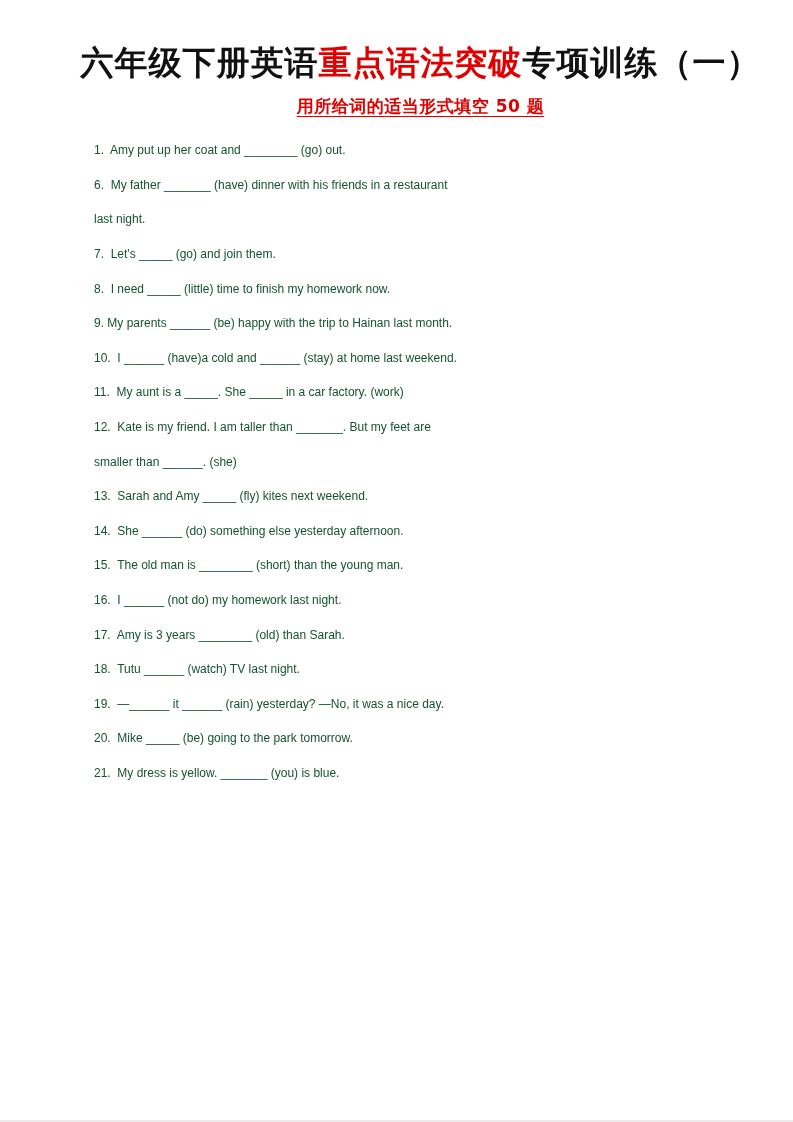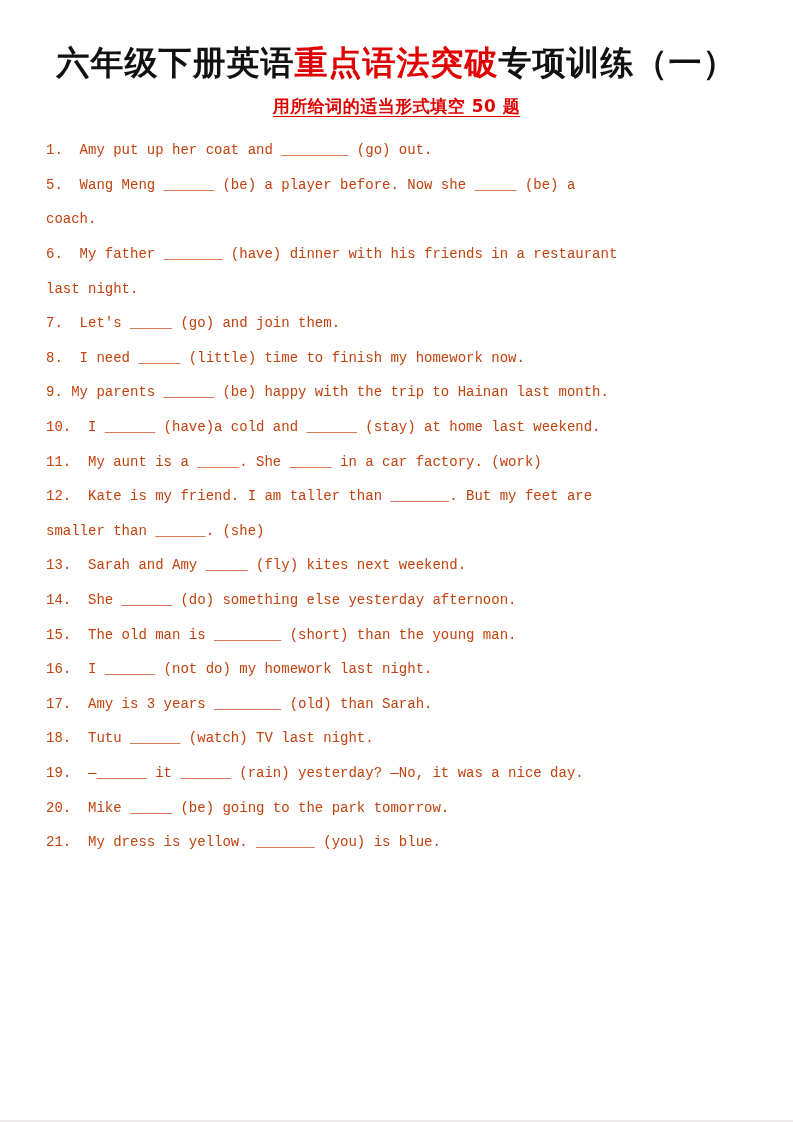--- a/index.html
+++ b/index.html
@@ -8,20 +8,21 @@
     height: 1122px;
     background: #ffffff;
     position: relative;
     overflow: hidden;
     font-family: "Liberation Serif", serif;
   }
   .page {
     position: absolute;
     inset: 0;
     background: #ffffff;
+    padding-left: 48px;
   }
   .title {
     margin: 42px 18px 0 18px;
     text-align: center;
     font-family: "DejaVu Sans", sans-serif;
     font-weight: bold;
     font-size: 33px;
     line-height: 1.25;
     color: #111111;
     letter-spacing: 1px;
@@ -32,24 +33,24 @@
     text-align: center;
     font-family: "DejaVu Sans", sans-serif;
     font-size: 17px;
     font-weight: 600;
     text-decoration: underline;
     text-underline-offset: 4px;
     letter-spacing: 0.5px;
   }
   .content {
     margin: 15px 42px 0 46px;
-    font-family: Liberation Mono, monospace;
-    font-size: 14px;
+    font-family: Liberation Sans, sans-serif;
+    font-size: 12px;
     line-height: 34.6px;
-    color: #c2410c;
+    color: #14532d;
     white-space: pre;
   }
   .q { white-space: pre; }
   .bottom-edge {
     position: absolute;
     left: 0;
     right: 0;
     bottom: 0;
     height: 2px;
     background: #ebe9e9;
@@ -59,20 +60,19 @@
 <body>
 
 <div class="page">
 
   <div class="title">
     <span>六年级下册英语</span><span class="accent" style="color: rgb(224, 0, 0);">重点语法突破</span><span>专项训练（一）</span>
   </div>
 
   <div class="subtitle accent" style="color: rgb(224, 0, 0);">用所给词的适当形式填空 50 题</div>
 
-  <div class="content"><div class="q">1.  Amy put up her coat and ________ (go) out.</div><div class="q">5.  Wang Meng ______ (be) a player before. Now she _____ (be) a
-coach.</div><div class="q">6.  My father _______ (have) dinner with his friends in a restaurant
+  <div class="content"><div class="q">1.  Amy put up her coat and ________ (go) out.</div><div class="q">6.  My father _______ (have) dinner with his friends in a restaurant
 last night.</div><div class="q">7.  Let's _____ (go) and join them.</div><div class="q">8.  I need _____ (little) time to finish my homework now.</div><div class="q">9. My parents ______ (be) happy with the trip to Hainan last month.</div><div class="q">10.  I ______ (have)a cold and ______ (stay) at home last weekend.</div><div class="q">11.  My aunt is a _____. She _____ in a car factory. (work)</div><div class="q">12.  Kate is my friend. I am taller than _______. But my feet are
 smaller than ______. (she)</div><div class="q">13.  Sarah and Amy _____ (fly) kites next weekend.</div><div class="q">14.  She ______ (do) something else yesterday afternoon.</div><div class="q">15.  The old man is ________ (short) than the young man.</div><div class="q">16.  I ______ (not do) my homework last night.</div><div class="q">17.  Amy is 3 years ________ (old) than Sarah.</div><div class="q">18.  Tutu ______ (watch) TV last night.</div><div class="q">19.  —______ it ______ (rain) yesterday? —No, it was a nice day.</div><div class="q">20.  Mike _____ (be) going to the park tomorrow.</div><div class="q">21.  My dress is yellow. _______ (you) is blue.</div></div>
 
   <div class="bottom-edge"></div>
 
 </div>
 
 </body></html>

